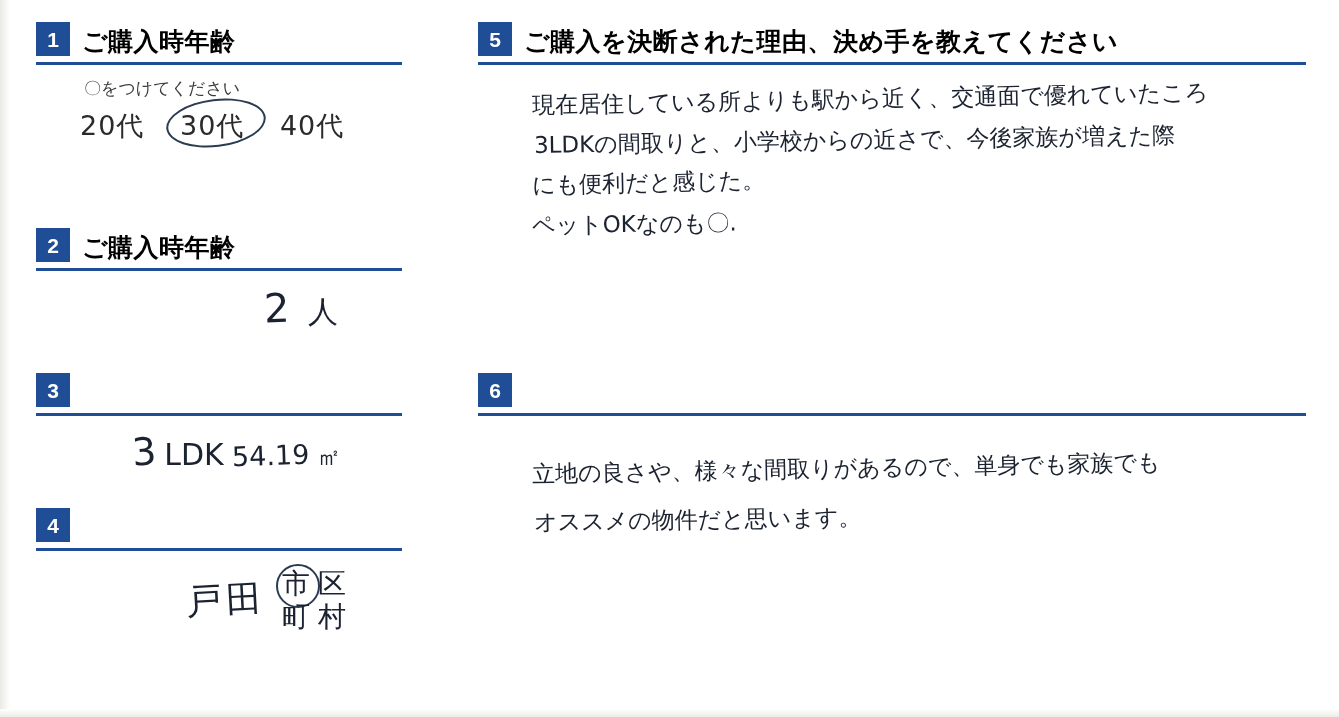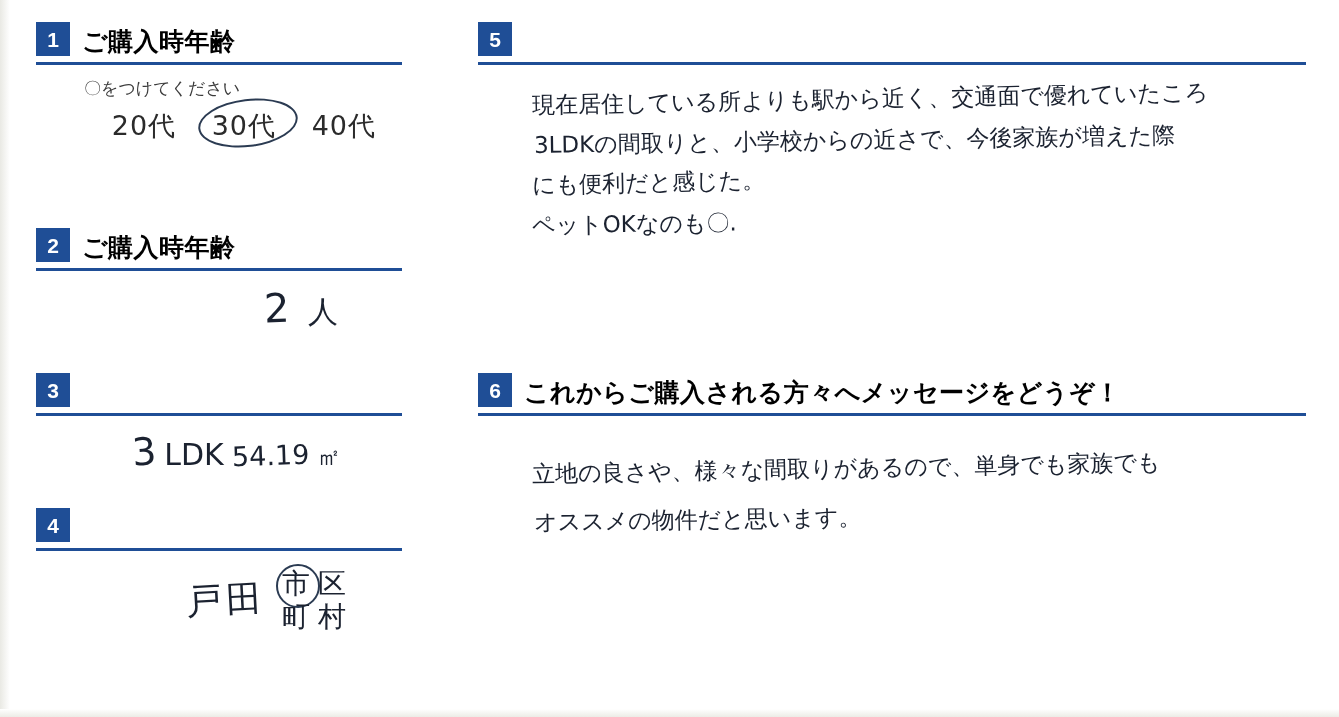--- a/index.html
+++ b/index.html
@@ -208,21 +208,21 @@
 
   <div class="col col-left">
 
     <div class="q" style="left:0; top:22px;">
       <div class="q-head">
         <div class="q-num">1</div>
         <div class="q-title">ご購入時年齢</div>
       </div>
       <div class="q-rule rule-left"></div>
       <div class="note" style="margin-top:12px; margin-left:48px;font-family:Liberation Serif, serif;">〇をつけてください</div>
-      <div class="choices" style="margin-top:8px; margin-left:44px;text-align:right;">
+      <div class="choices" style="margin-top:8px; margin-left:44px;">
         <span class="choice">20代</span>
         <span class="choice circled">30代</span>
         <span class="choice">40代</span>
       </div>
     </div>
 
     <div class="q" style="left:0; top:228px;">
       <div class="q-head">
         <div class="q-num">2</div>
         <div class="q-title">ご購入時年齢</div>
@@ -263,34 +263,34 @@
       </div>
     </div>
 
   </div>
 
   <div class="col col-right">
 
     <div class="q" style="left:0; top:22px;">
       <div class="q-head">
         <div class="q-num">5</div>
+        <div class="q-title">ご購入を決断された理由、決め手を教えてください</div>
       </div>
       <div class="q-rule rule-right"></div>
       <div class="free" style="margin-top:20px; margin-left:54px; line-height:40px;">
         <span class="ln">現在居住している所よりも駅から近く、交通面で優れていたころ</span>
         <span class="ln">3LDKの間取りと、小学校からの近さで、今後家族が増えた際</span>
         <span class="ln">にも便利だと感じた。</span>
         <span class="ln">ペットOKなのも〇.</span>
       </div>
     </div>
 
     <div class="q" style="left:0; top:373px;">
       <div class="q-head">
         <div class="q-num">6</div>
-        <div class="q-title">これからご購入される方々へメッセージをどうぞ！</div>
       </div>
       <div class="q-rule rule-right"></div>
       <div class="free" style="margin-top:34px; margin-left:54px; line-height:48px;">
         <span class="ln">立地の良さや、様々な間取りがあるので、単身でも家族でも</span>
         <span class="ln">オススメの物件だと思います。</span>
       </div>
     </div>
 
   </div>
 

